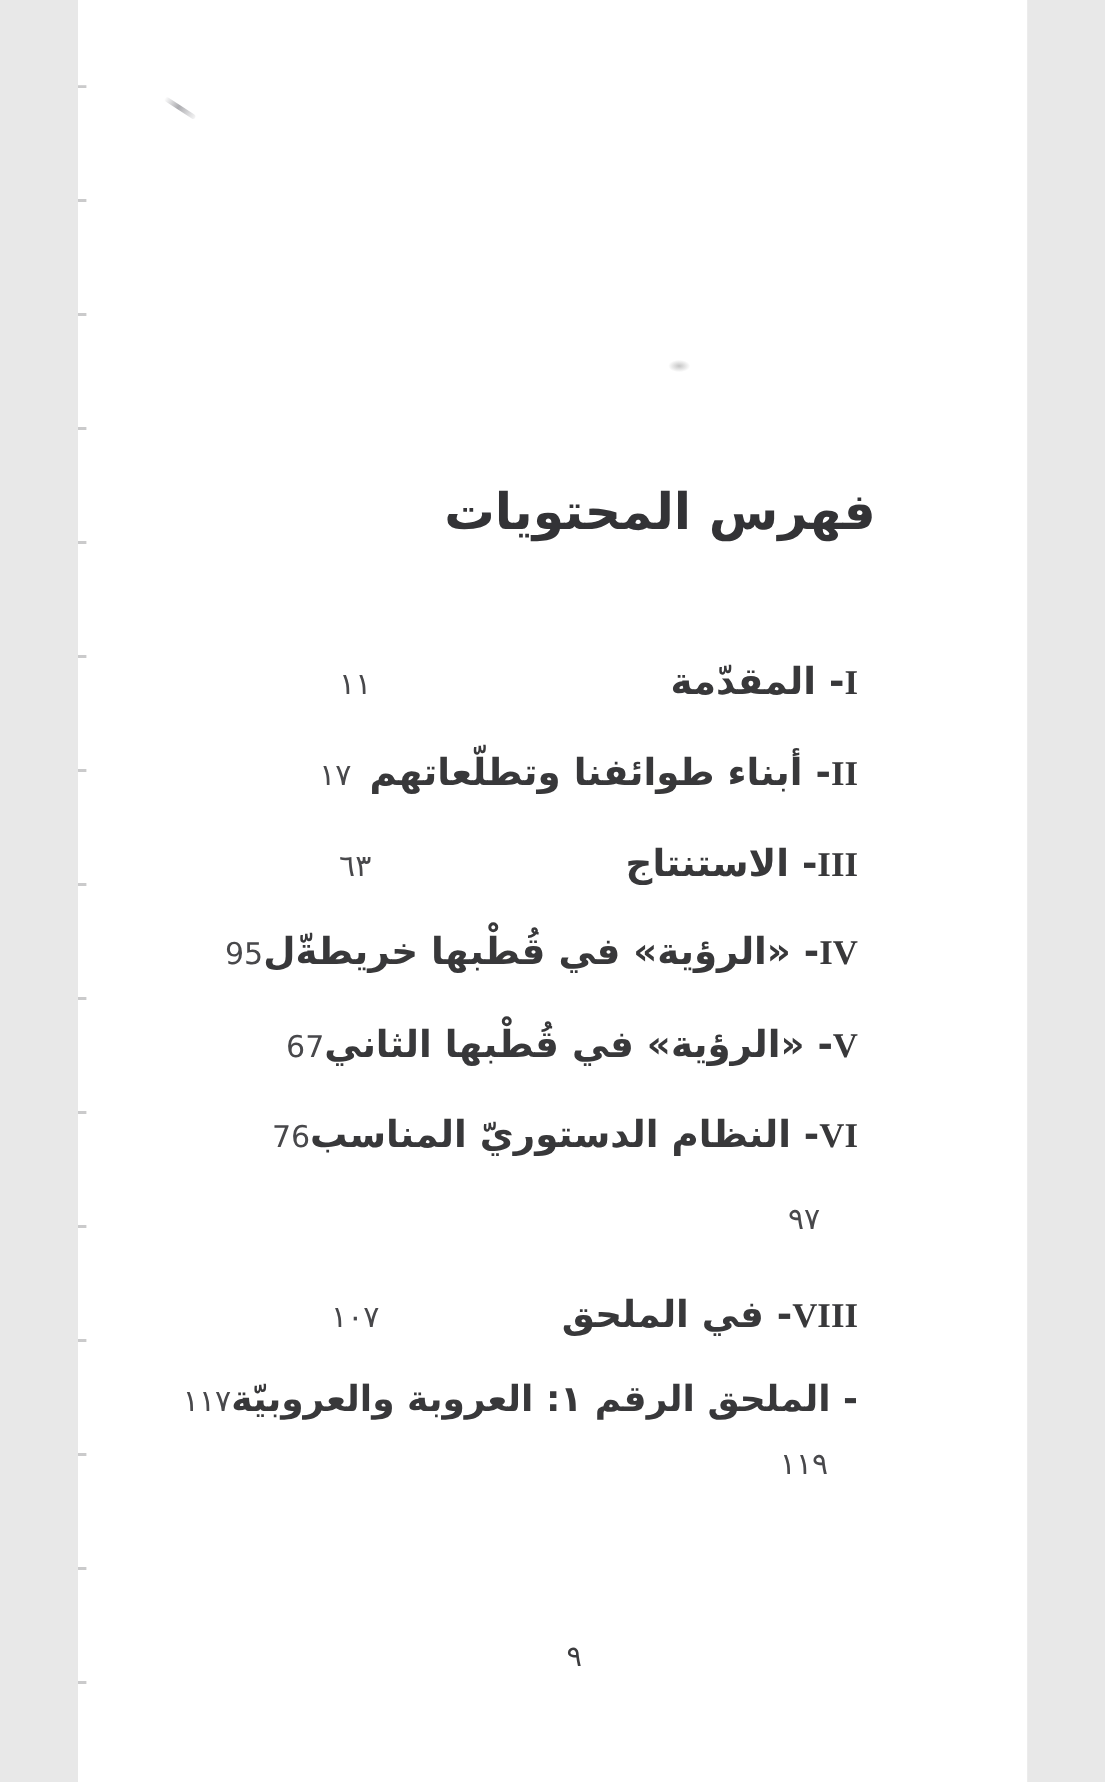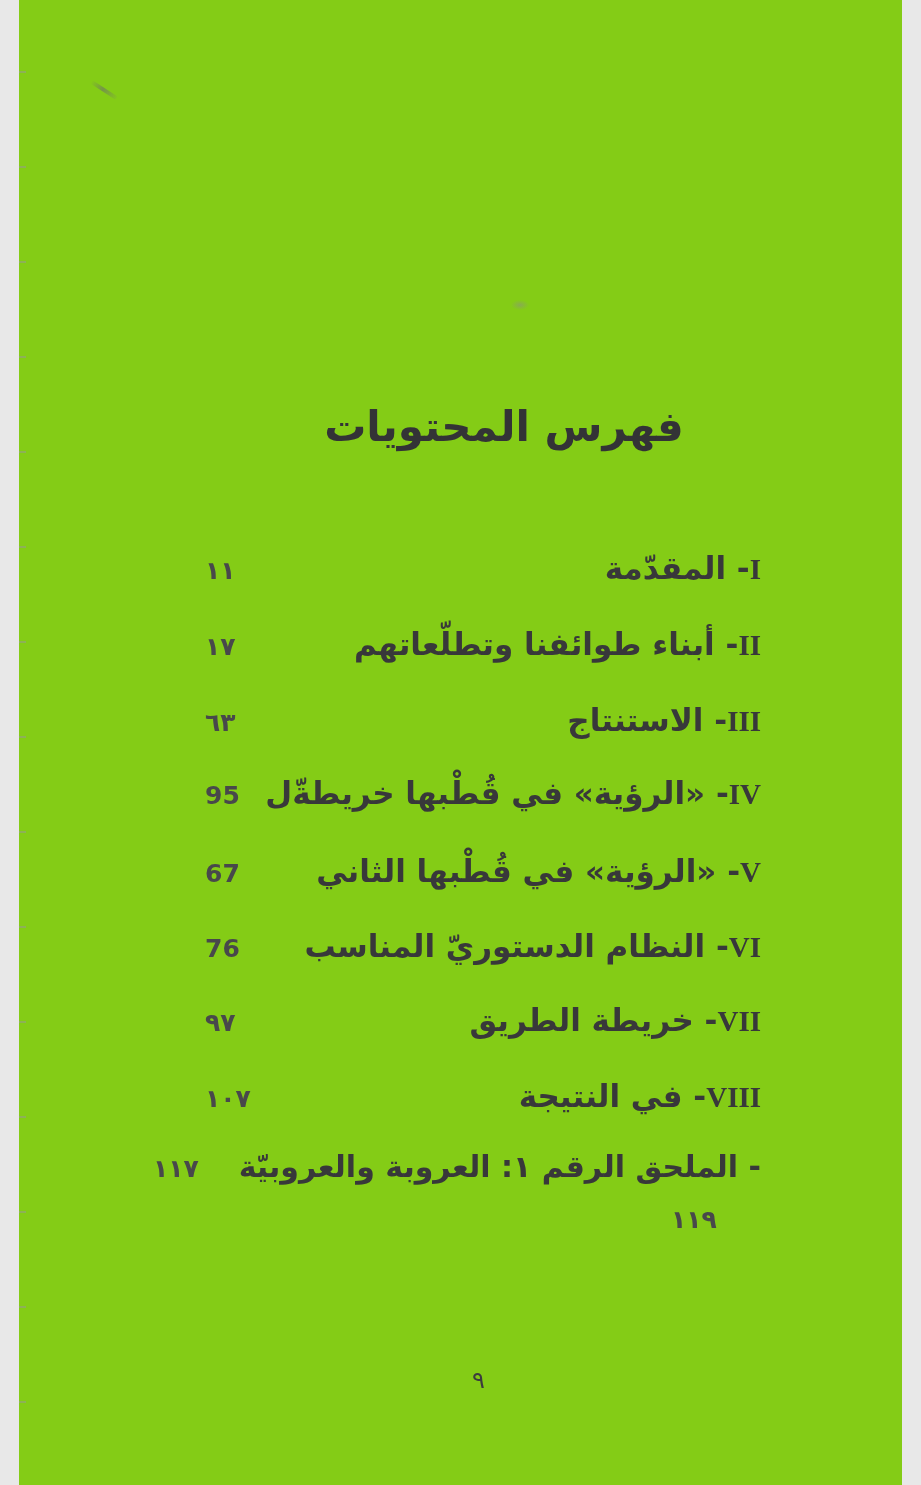--- a/index.html
+++ b/index.html
@@ -2,24 +2,24 @@
 <html lang="ar" dir="rtl"><head>
 <meta charset="utf-8">
 <style>
   html, body {
     margin: 0;
     padding: 0;
     background: #e8e8e8;
   }
   .page {
     position: relative;
-    width: 883px;
+    width: 791px;
     height: 1485px;
     margin: 0 auto;
-    background: #84cc16;
+    background: #ffffff;
     overflow: hidden;
     direction: rtl;
     font-family: "DejaVu Sans", sans-serif;
     color: #38383a;
   }
   
   .edge-marks {
     position: absolute;
     left: 0;
     top: 71px;
@@ -72,32 +72,32 @@
     display: flex;
     justify-content: space-between;
     align-items: baseline;
     line-height: 1.6;
   }
   .entry-text {
     font-size: 31px;
     font-weight: 700;
     white-space: nowrap;
   }
-  .appendix .entry-text { font-size: 30px; margin-left: 40px; }
+  .appendix .entry-text { font-size: 30px; }
   .numeral {
     font-family: "Liberation Serif", serif;
     font-size: 29px;
     font-weight: 700;
   }
   .page-num {
     direction: ltr;
     width: 90px;
-    text-align: left;
+    text-align: center;
     font-size: 25px;
-    font-weight: 700;
+    font-weight: 400;
     color: #48484b;
     white-space: nowrap;
   }
   .r1 { top: 544px; }
   .r2 { top: 620px; }
   .r3 { top: 696px; }
   .r4 { top: 769px; }
   .r5 { top: 847px; }
   .r6 { top: 922px; }
   .r7 { top: 996px; }
@@ -156,26 +156,25 @@
       <span class="entry-text"><span class="numeral">V</span><span class="dash">-</span> <span>«الرؤية» في قُطْبها الثاني</span></span>
       <span class="page-num">67</span>
     </div>
 
     <div class="row r6">
       <span class="entry-text"><span class="numeral">VI</span><span class="dash">-</span> <span>النظام الدستوريّ المناسب</span></span>
       <span class="page-num">76</span>
     </div>
 
     <div class="row r7">
-      <span class="entry-text"><span class="numeral">VII</span><span class="dash">-</span> <span>خريطة الطريق</span></span>
       <span class="page-num">٩٧</span>
     </div>
 
     <div class="row r8">
-      <span class="entry-text"><span class="numeral">VIII</span><span class="dash">-</span> <span>في النتيجة</span></span>
+      <span class="entry-text"><span class="numeral">VIII</span><span class="dash">-</span> <span>في الملحق</span></span>
       <span class="page-num">١٠٧</span>
     </div>
 
     <div class="row appendix a1">
       <span class="entry-text"><span class="dash">-</span> <span>الملحق الرقم ١: العروبة والعروبيّة</span></span>
       <span class="page-num">١١٧</span>
     </div>
 
     <div class="row appendix a2">
       <span class="page-num">١١٩</span>

